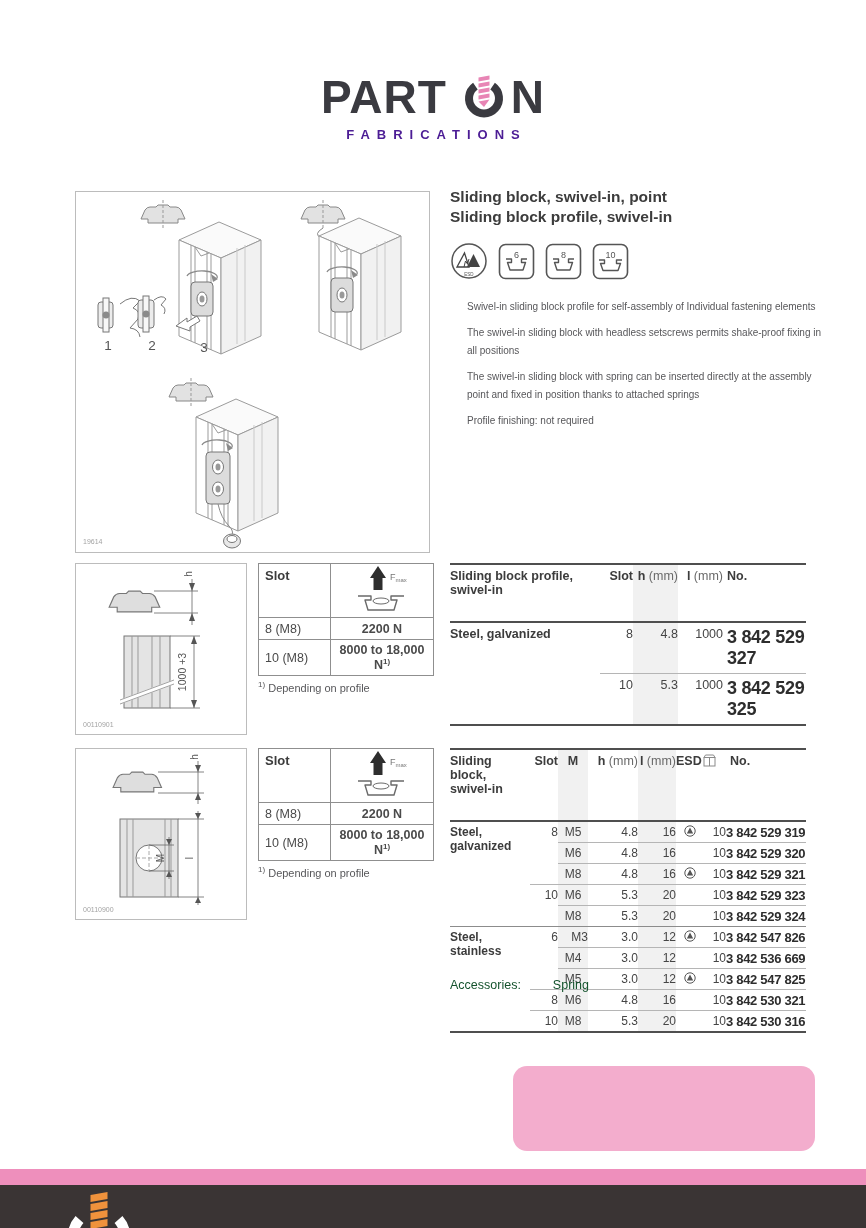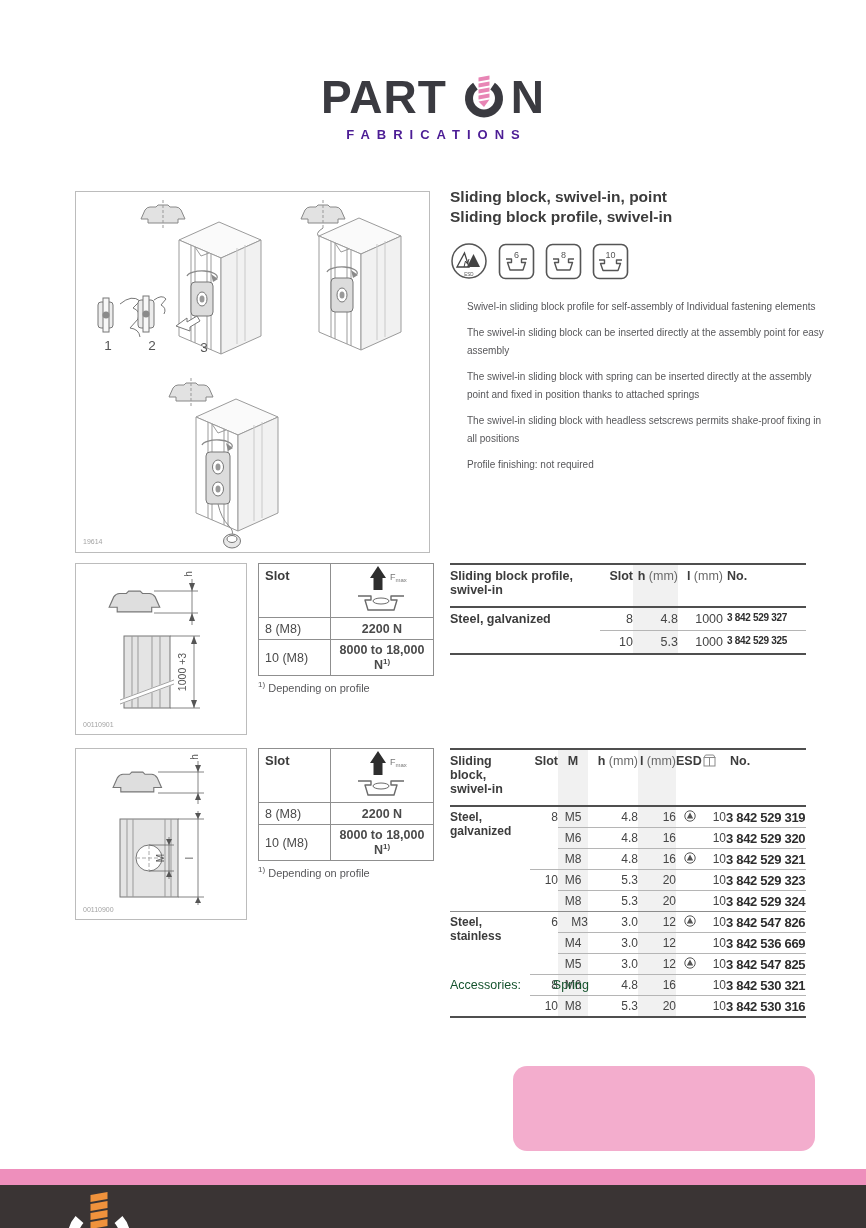--- a/index.html
+++ b/index.html
@@ -43,33 +43,33 @@
   .force-table .hd-icon { text-align:center; vertical-align:middle; }
   .force-table .c1 { padding:3px 0 3px 6px; height:21px; }
   .force-table .c2 { text-align:center; padding:3px 2px;font-weight:bold; }
   .force-note { margin-top:4px; font-size:11px; color:#57575a; }
   .force-note sup, .force-val sup { font-size:8px; }
 
   
   .spec { border-collapse:collapse; width:356px; table-layout:fixed;
     border-top:2px solid #4f4f4f; border-bottom:2px solid #4f4f4f; }
   .spec th { text-align:left; vertical-align:top; font-size:12.5px; color:#3c3c3c;
-    border-bottom:2px solid #4f4f4f; padding:4px 0 9px 0; }
+    border-bottom:2px solid #4f4f4f; padding:4px 0 24px 0; }
   .spec th.num, .spec td.num { text-align:right; }
   .spec .unit { font-weight:normal; color:#6a6a6a; }
   .spec td { font-size:12.5px; color:#454545; border-top:1px solid #b5b5b5;
     padding:4px 0 4px 0; vertical-align:top; }
   .spec td.mat { font-weight:bold; color:#3c3c3c; }
   .spec tr.group-start td { border-top:1px solid #8c8c8c; }
   .spec td.no-cell, .spec th.no-cell { text-align:left; padding-left:4px; }
   .spec .pn { font-weight:bold; color:#2d2d2d; letter-spacing:-0.3px; }
   .shade { background:#f1f1f1; }
   #table2 td { font-size:12px; padding:2.5px 0; }
   #table2 .pn { font-size:13px; }
-  #table1 .pn { font-size:10px; }
+  #table1 .pn { font-size:18px; }
   .esd-cell { text-align:center; }
   .accessories { top:930px; left:450px; font-size:12.5px; color:#14532d; display:flex; }
   .accessories .acc-val { margin-left:32px; }
 
   
   .pink-note { top:1018px; left:513px; width:302px; height:85px;
     background:#f3adcd; border-radius:14px; }
   .pink-bar { top:1121px; left:0; width:866px; height:16px; background:#ee8fbc; }
   .footer { top:1137px; left:0; width:866px; height:91px; background:#3a3434; }
   .footer-logo { position:absolute; left:54px; top:6px; width:90px; height:90px; }
@@ -198,23 +198,22 @@
     </svg>
     <svg width="37" height="37" viewBox="0 0 37 37">
       <rect x="1.5" y="1.5" width="34" height="34" rx="6" fill="none" stroke="#555" stroke-width="1.6"></rect>
       <path d="M7,17 h5.5 v3.5 h-4 l2.5,7 h15 l2.5,-7 h-4 v-3.5 h5.5" fill="none" stroke="#555" stroke-width="1.4" stroke-linejoin="round"></path>
       <text x="18.5" y="15" font-size="9" fill="#555" text-anchor="middle">10</text>
     </svg>
   </div>
 
   <div class="abs desc">
     <p>Swivel-in sliding block profile for self-assembly of Individual fastening elements</p>
-    <p>The swivel-in sliding block can be inserted directly at the assembly point for easy assembly</p>
+    <p>The swivel-in sliding block with headless setscrews permits shake-proof fixing in all positions</p>
     <p>The swivel-in sliding block with spring can be inserted directly at the assembly point and fixed in position thanks to attached springs</p>
-    <p>The swivel-in sliding block with headless setscrews permits shake-proof fixing in all positions</p>
     <p>Profile finishing: not required</p>
   </div>
 
   <div class="abs figbox" style="left:75px; top:515px; width:172px; height:172px;">
     <svg width="170" height="170" viewBox="0 0 170 170">
       <g transform="translate(32,26) scale(1.15)">
         <use href="#hat2"></use>
         <path d="M1,15 L5,6 Q7,3 10,3 L16,3 L18,1 L28,1 L30,3 L36,3 Q39,3 41,6 L45,15 L38,15 L38,19 L8,19 L8,15 Z" fill="#dedede" stroke="#777"></path>
       </g>
       <line x1="78" y1="27" x2="122" y2="27" stroke="#666" stroke-width="0.8"></line>

